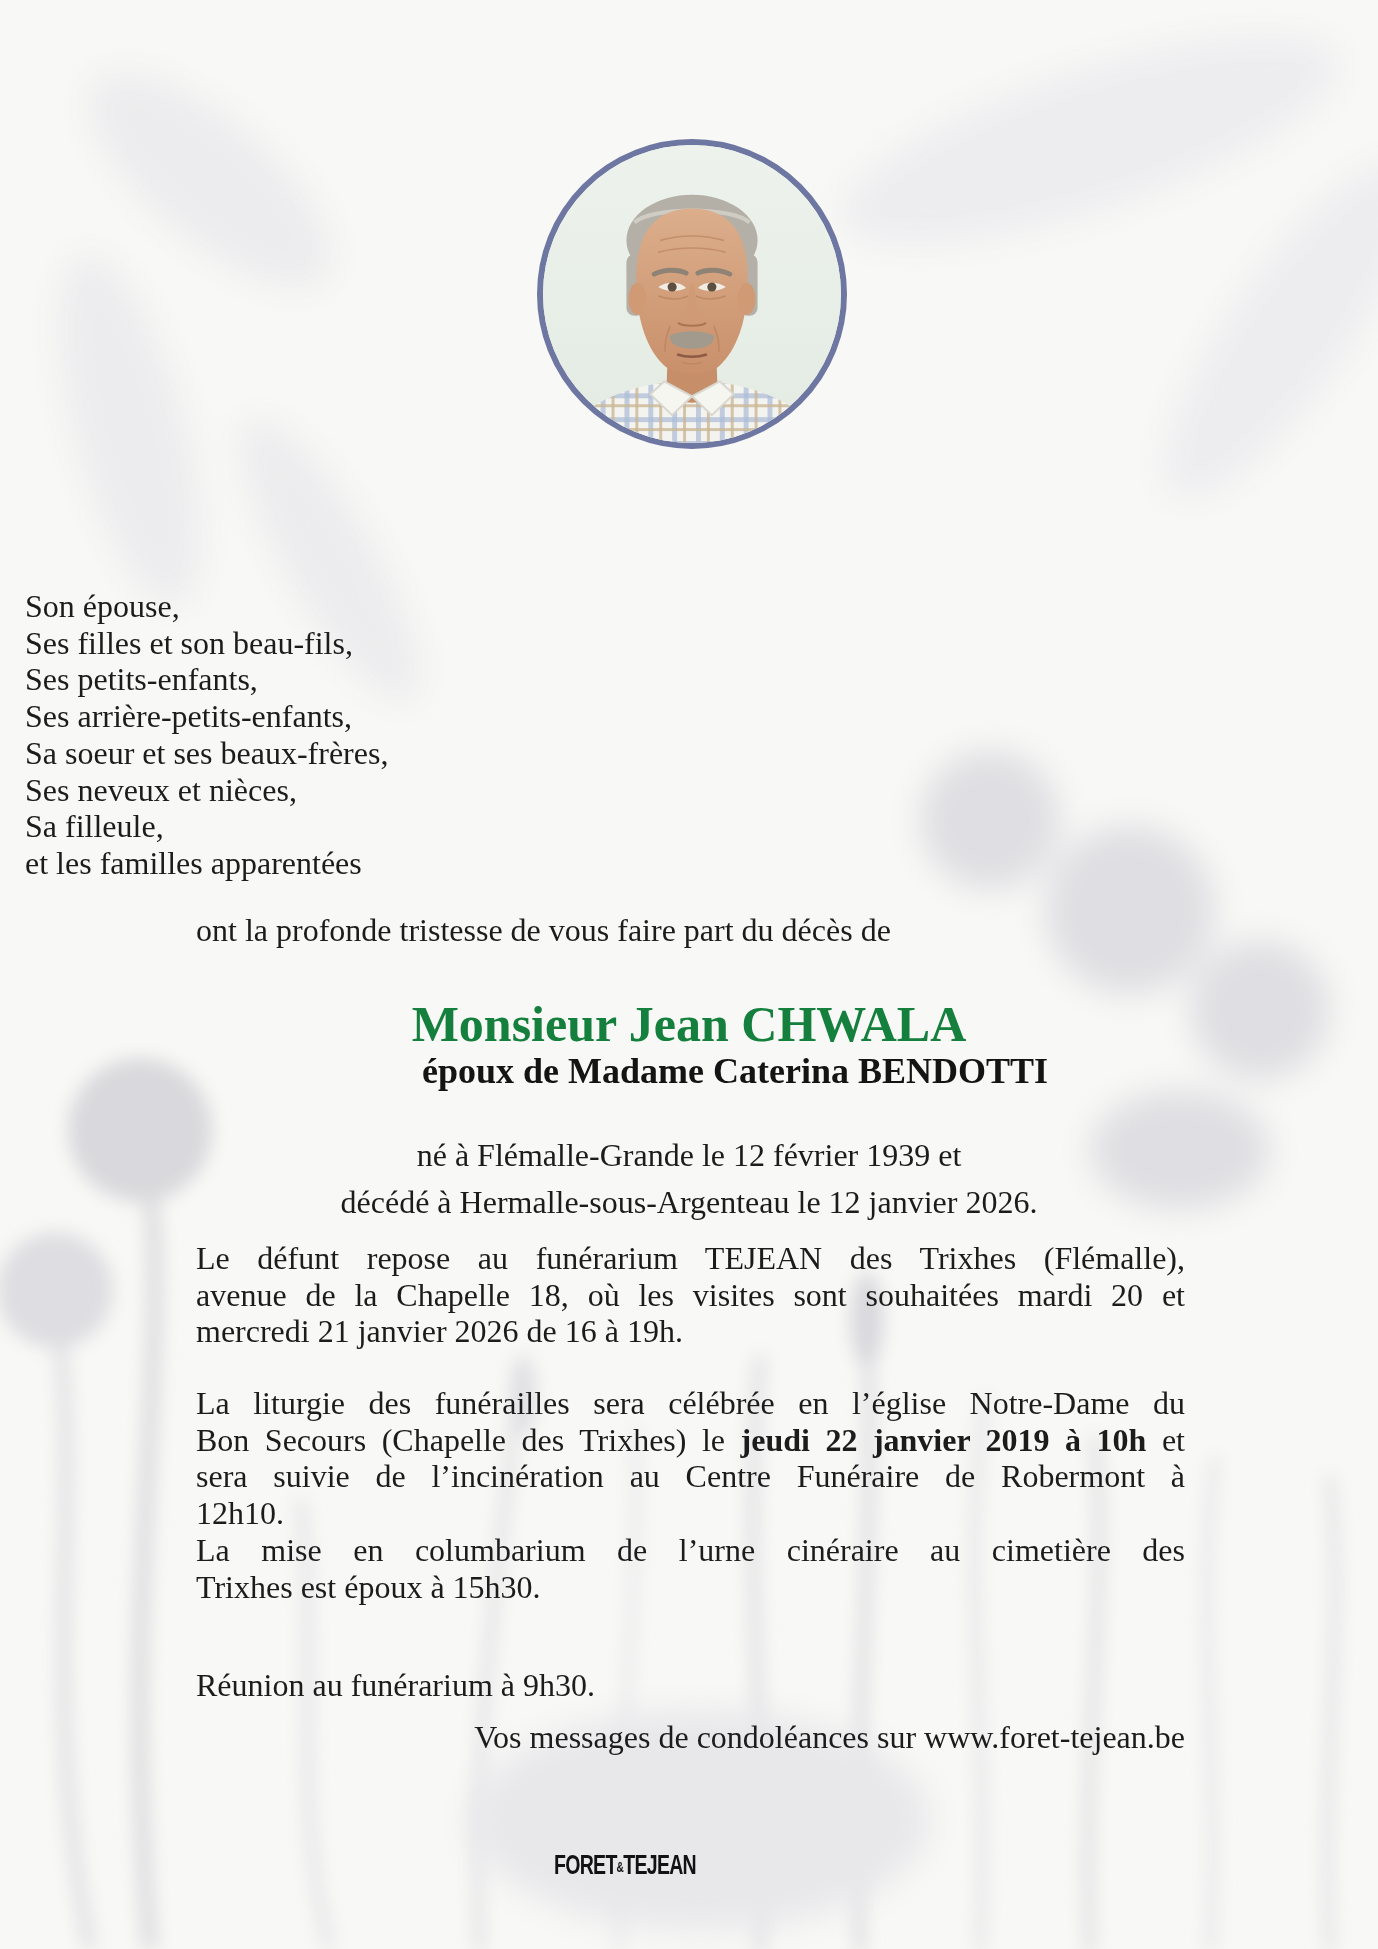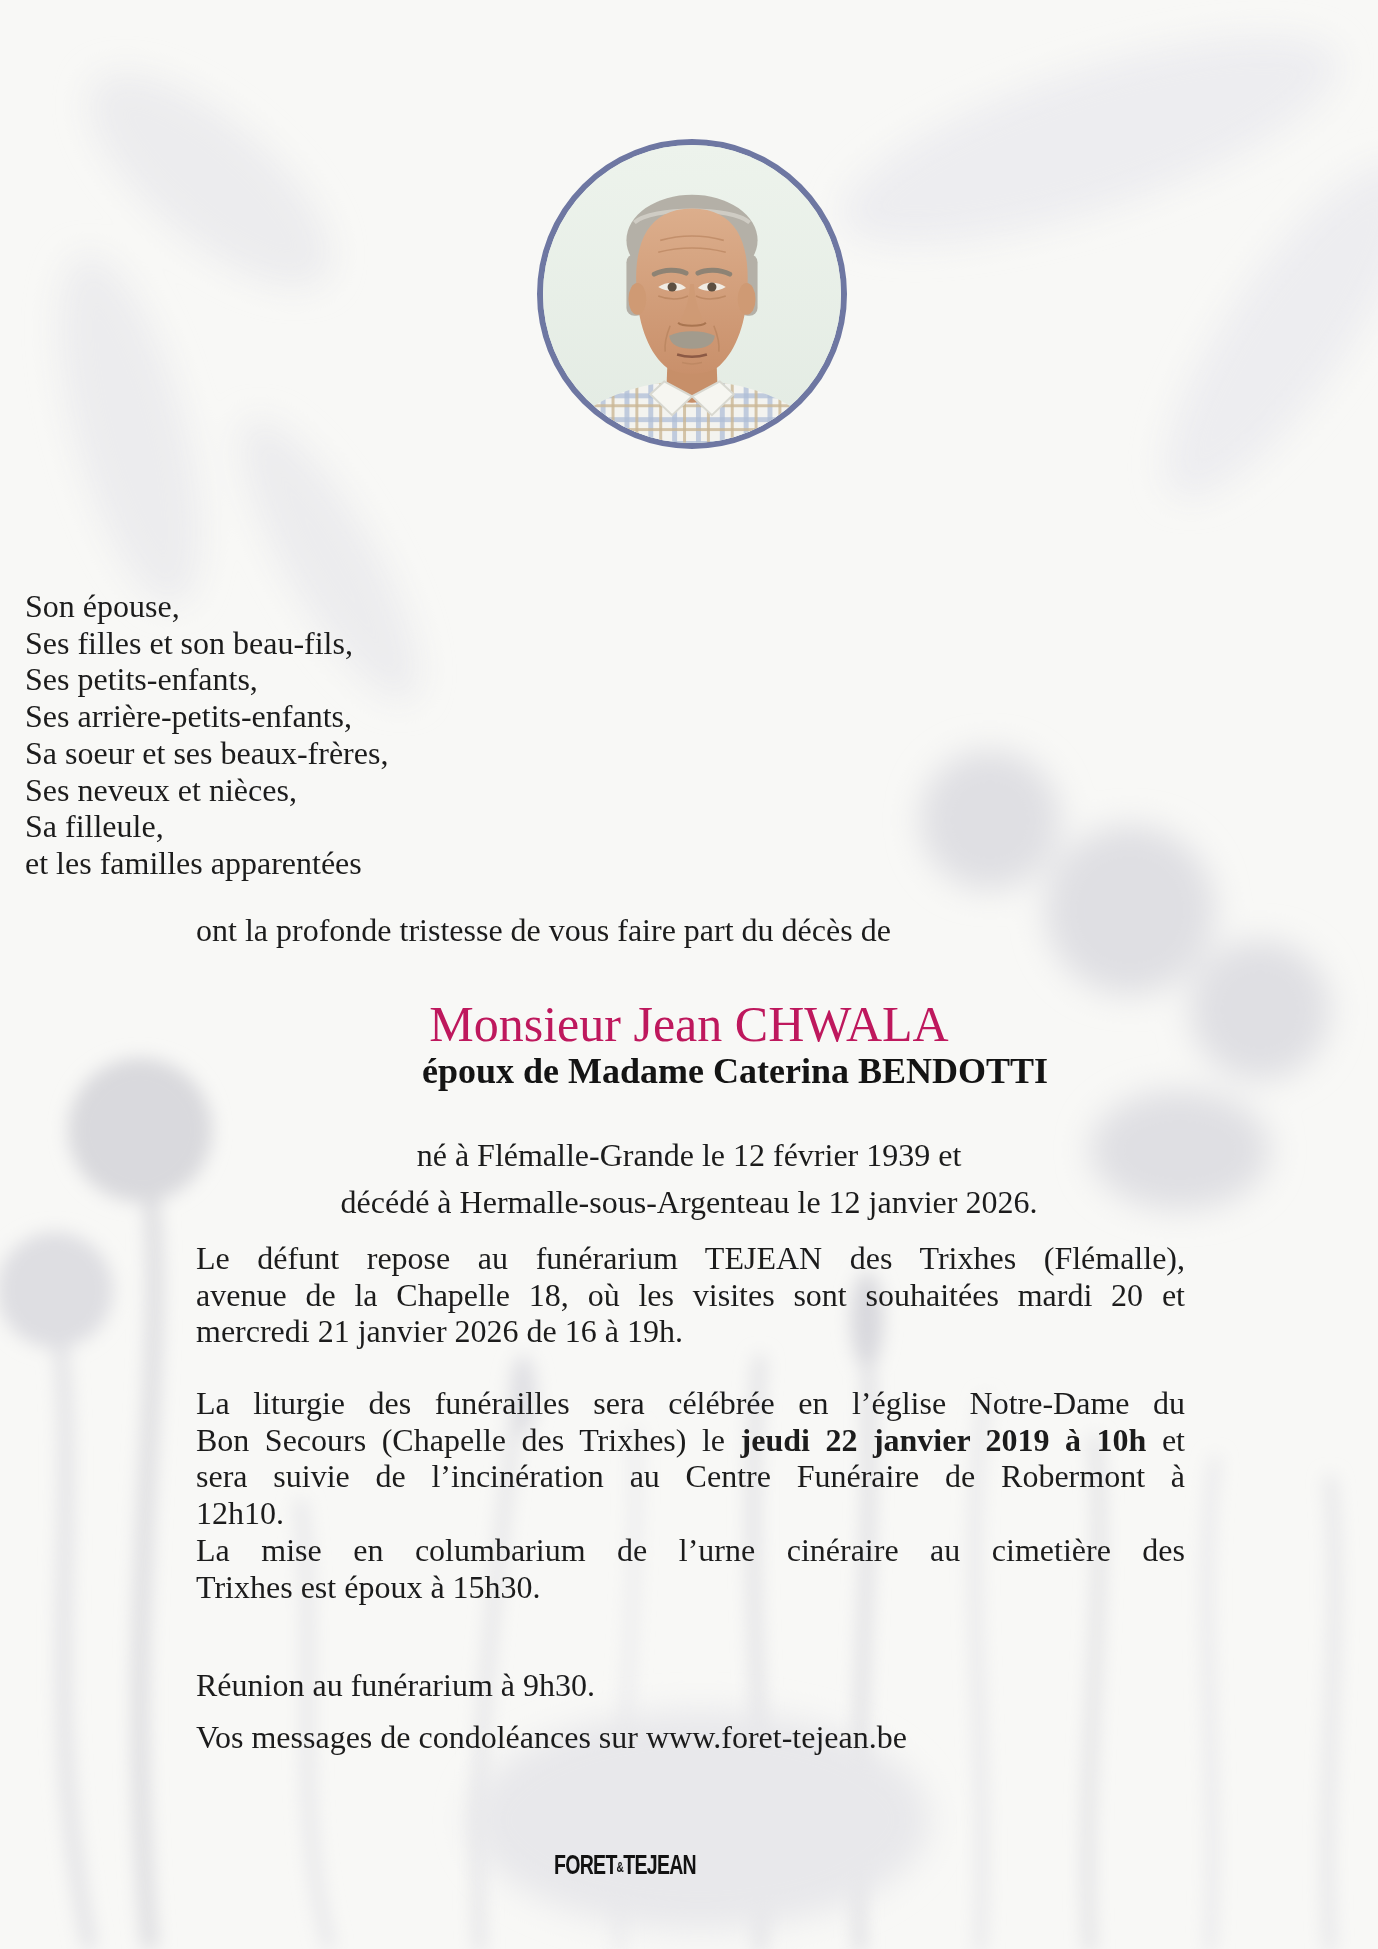--- a/index.html
+++ b/index.html
@@ -8,21 +8,21 @@
     background:#f8f8f6;
     font-family:"Liberation Serif", serif;
     color:#1c1c1c;
   }
   .bg { position:absolute; left:0; top:0; width:1378px; height:1949px; }
   .txt { position:absolute; font-size:32px; line-height:36.7px; }
   .left-col { left:196px; width:989px; }
   .jline { text-align:justify; text-align-last:justify; }
   .jline.last { text-align-last:left; }
   .centered { left:0; width:1378px; text-align:center; }
-  .title { font-size:50px; line-height:50px; font-weight:normal; color:#be185d; }
+  .title { font-size:50px; line-height:50px; font-weight:bold; color:#15803d; }
   .subtitle { font-size:36px; line-height:36px; font-weight:bold; color:#141414; }
   .dates { line-height:47px; }
   b { font-weight:bold; }
   .photo-frame {
     position:absolute; left:537px; top:139px; width:310px; height:310px;
     box-sizing:border-box; border:6px solid #6e77a2; border-radius:50%;
     overflow:hidden; background:#e9efe8;
   }
   .photo-frame svg { display:block; width:298px; height:298px; }
   .logo { position:absolute; top:1853px; left:0; width:1250px; text-align:center; }
@@ -180,21 +180,21 @@
     <div class="jline">La liturgie des funérailles sera célébrée en l’église Notre-Dame du</div>
     <div class="jline"><span>Bon Secours (Chapelle des Trixhes) le </span><b>jeudi 22 janvier 2019 à 10h</b><span> et</span></div>
     <div class="jline">sera suivie de l’incinération au Centre Funéraire de Robermont à</div>
     <div class="jline last">12h10.</div>
     <div class="jline">La mise en columbarium de l’urne cinéraire  au cimetière des</div>
     <div class="jline last">Trixhes est époux à 15h30.</div>
   </div>
 
   <div class="txt" style="left:196px; top:1667px;">Réunion au funérarium à 9h30.</div>
 
-  <div class="txt left-col" style="top:1719px; text-align:left;">Vos messages de condoléances sur www.foret-tejean.be</div>
+  <div class="txt left-col" style="top:1719px; text-align:right;">Vos messages de condoléances sur www.foret-tejean.be</div>
 
   <div class="logo">
     <svg width="150" height="26" viewBox="0 0 150 26" xmlns="http://www.w3.org/2000/svg">
       <text x="75" y="21" text-anchor="middle" textLength="142" lengthAdjust="spacingAndGlyphs" font-family="Liberation Sans, sans-serif" font-weight="bold" font-size="27" letter-spacing="-1" fill="#121212"><tspan>FORET</tspan><tspan font-size="14" dy="-2">&amp;</tspan><tspan dy="2">TEJEAN</tspan></text>
     </svg>
   </div>
 
 </div>
 
 </body></html>

